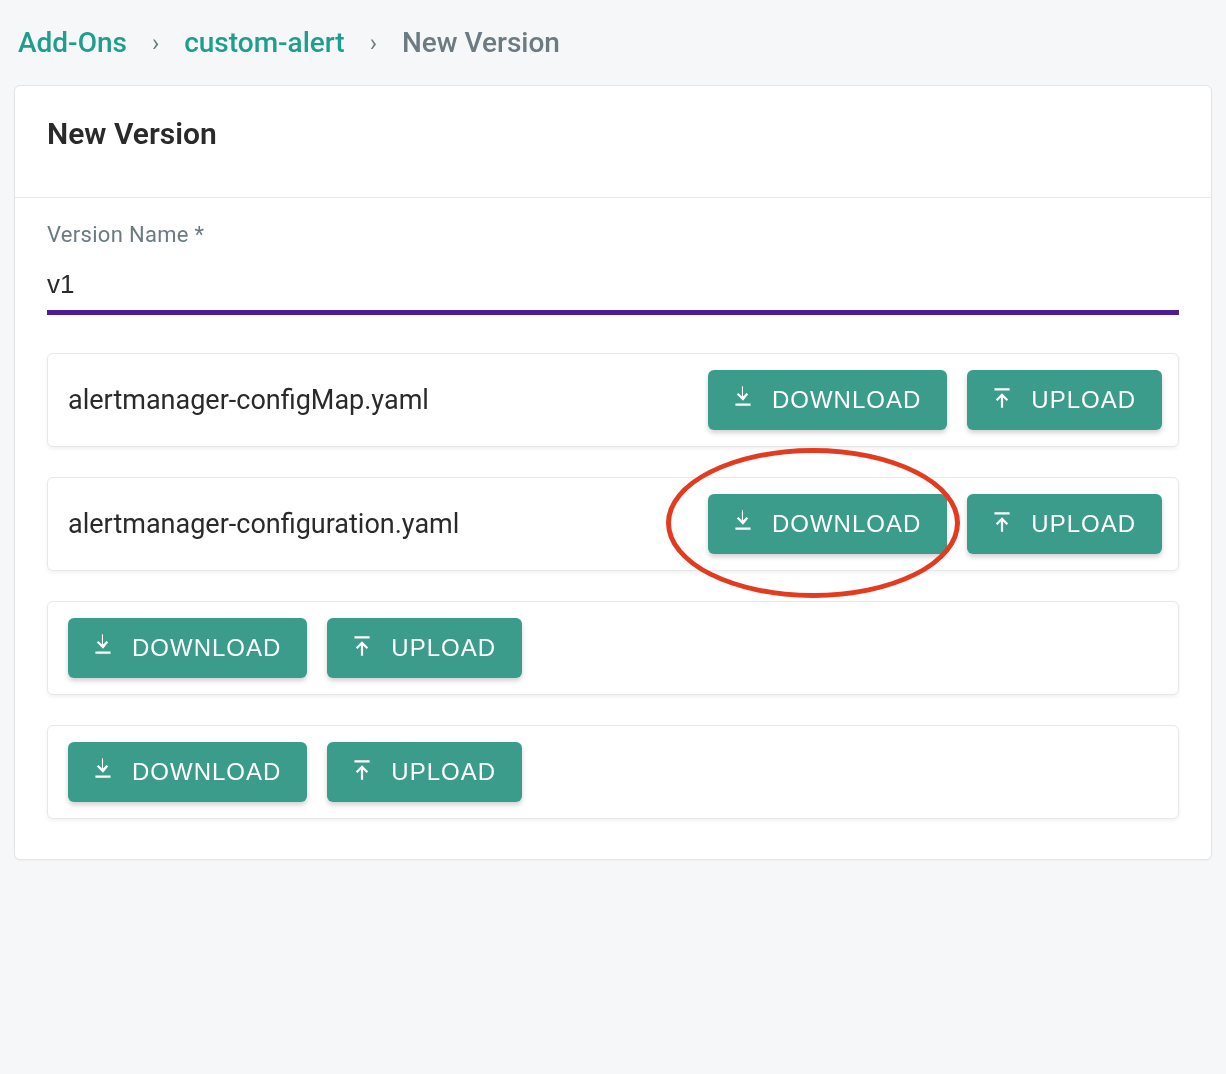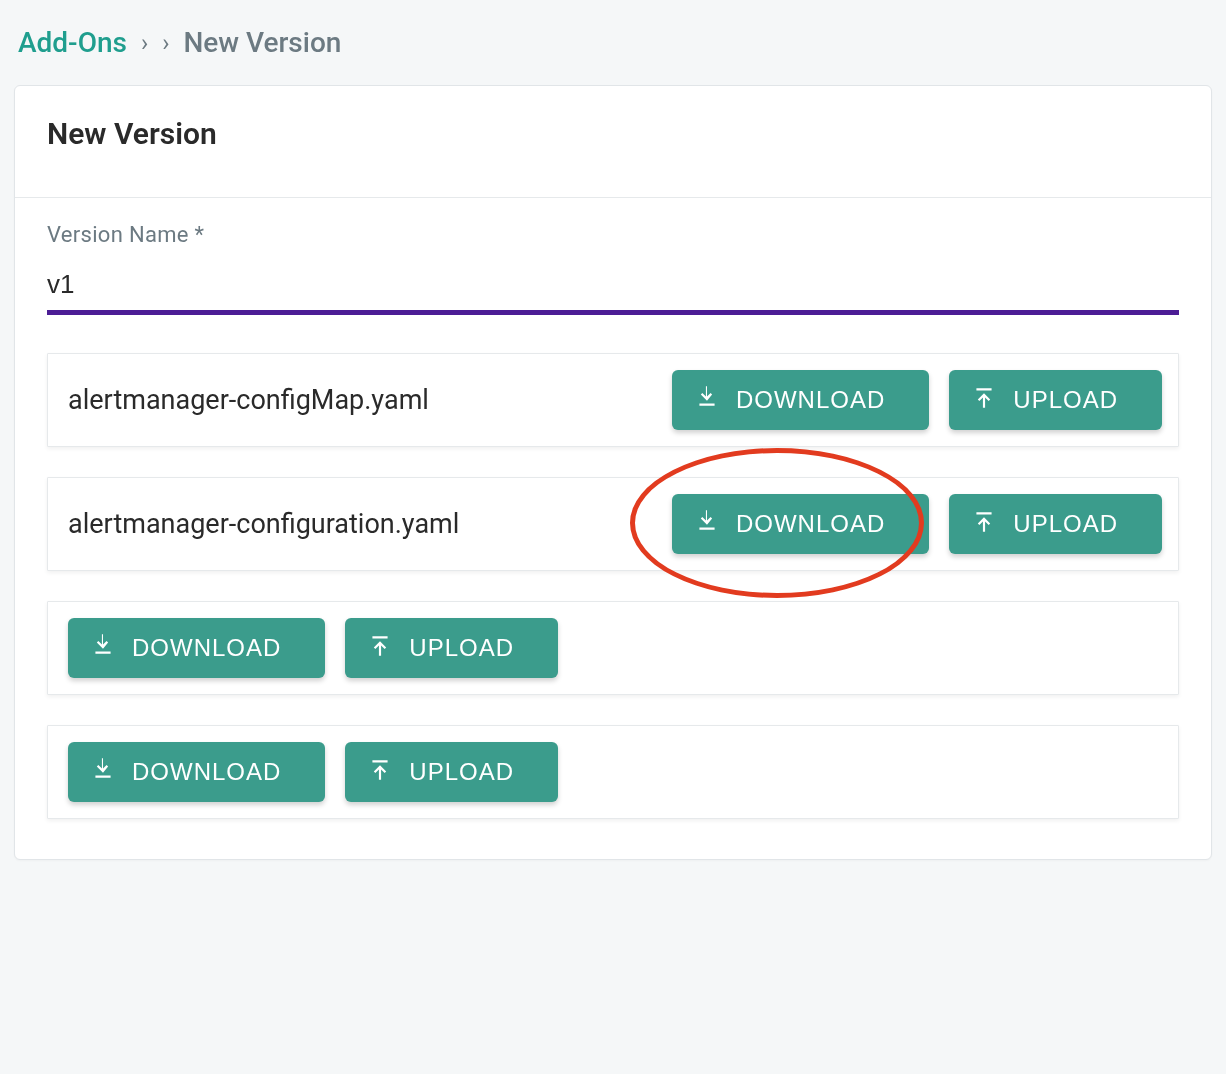--- a/index.html
+++ b/index.html
@@ -7,21 +7,21 @@
       font-family: -apple-system, BlinkMacSystemFont, "Segoe UI", Roboto, Helvetica, Arial, sans-serif;
       background: #f5f7f8;
       width: 1226px;
       height: 1074px;
       padding: 16px 14px;
       color: #2a2a2a;
     }
     .breadcrumb {
       display: flex;
       align-items: center;
-      gap: 14px;
+      gap: 25px;
       padding: 10px 4px 26px 4px;
       font-size: 28px;
     }
     .breadcrumb .link {
       color: #1f9e8e;
       cursor: pointer;
       font-weight: 500;
     }
     .breadcrumb .sep {
       color: #6c7a82;
@@ -75,42 +75,42 @@
       margin-top: 38px;
       display: flex;
       flex-direction: column;
       gap: 30px;
     }
     .file-row {
       display: flex;
       align-items: center;
       justify-content: space-between;
       border: 1px solid #e6e9eb;
-      border-radius: 1px;
+      border-radius: 6px;
       box-shadow: 0 2px 4px rgba(0,0,0,0.06);
       padding: 16px 16px 16px 20px;
       background: #fff;
     }
     .file-name {
       font-size: 27px;
       color: #2a2a2a;
     }
     .actions {
       display: flex;
       gap: 20px;
     }
     .btn {
       display: inline-flex;
       align-items: center;
       gap: 16px;
       background: #3b9c8c;
       color: #fff;
       border: none;
       border-radius: 6px;
-      padding: 14px 44px 14px 22px;
+      padding: 14px 26px 14px 22px;
       font-size: 24px;
       font-weight: 500;
       letter-spacing: 1px;
       cursor: pointer;
       box-shadow: 0 3px 5px rgba(0,0,0,0.18);
       text-align: right;
     }
     .btn svg { width: 26px; height: 26px; fill: #fff; }
     .highlight-ellipse {
       position: absolute;
@@ -119,20 +119,21 @@
       pointer-events: none;
     }
     .rel { position: relative; }
   </style>
 </head>
 <body>
 
 <div class="breadcrumb">
   <span class="link">Add-Ons</span>
   <span class="sep">›</span>
+  <span class="link">custom-alert</span>
   <span class="sep">›</span>
   <span class="current">New Version</span>
 </div>
 
 <div class="card rel">
   <div class="card-header">
     <div class="card-title">New Version</div>
   </div>
   <div class="card-body">
     <div class="field-label">Version Name *</div>

